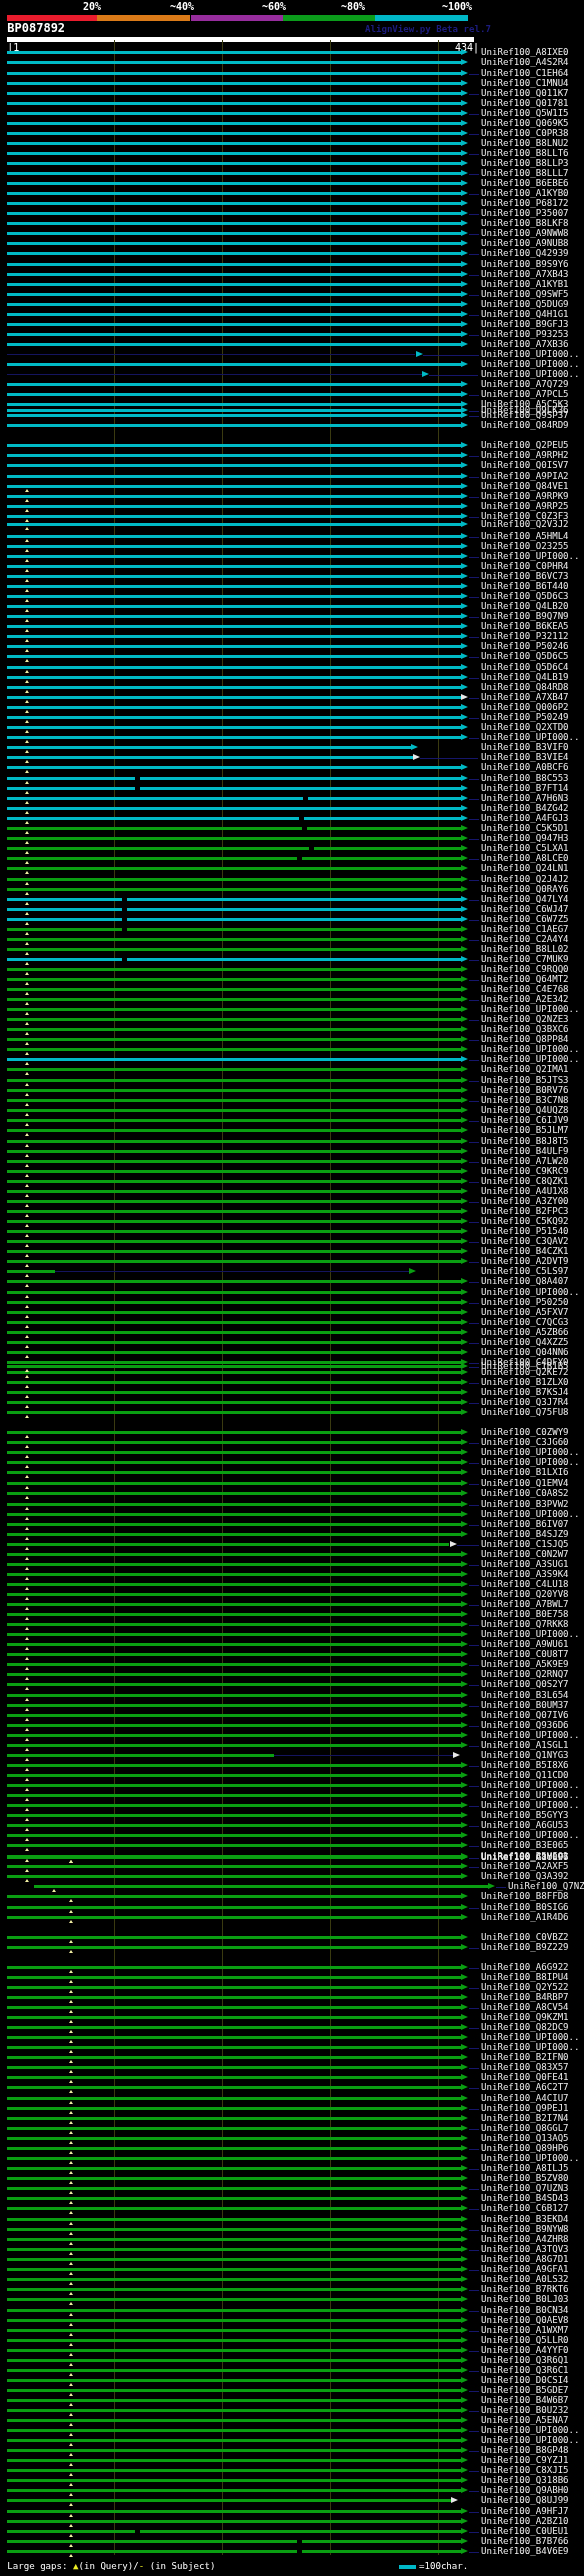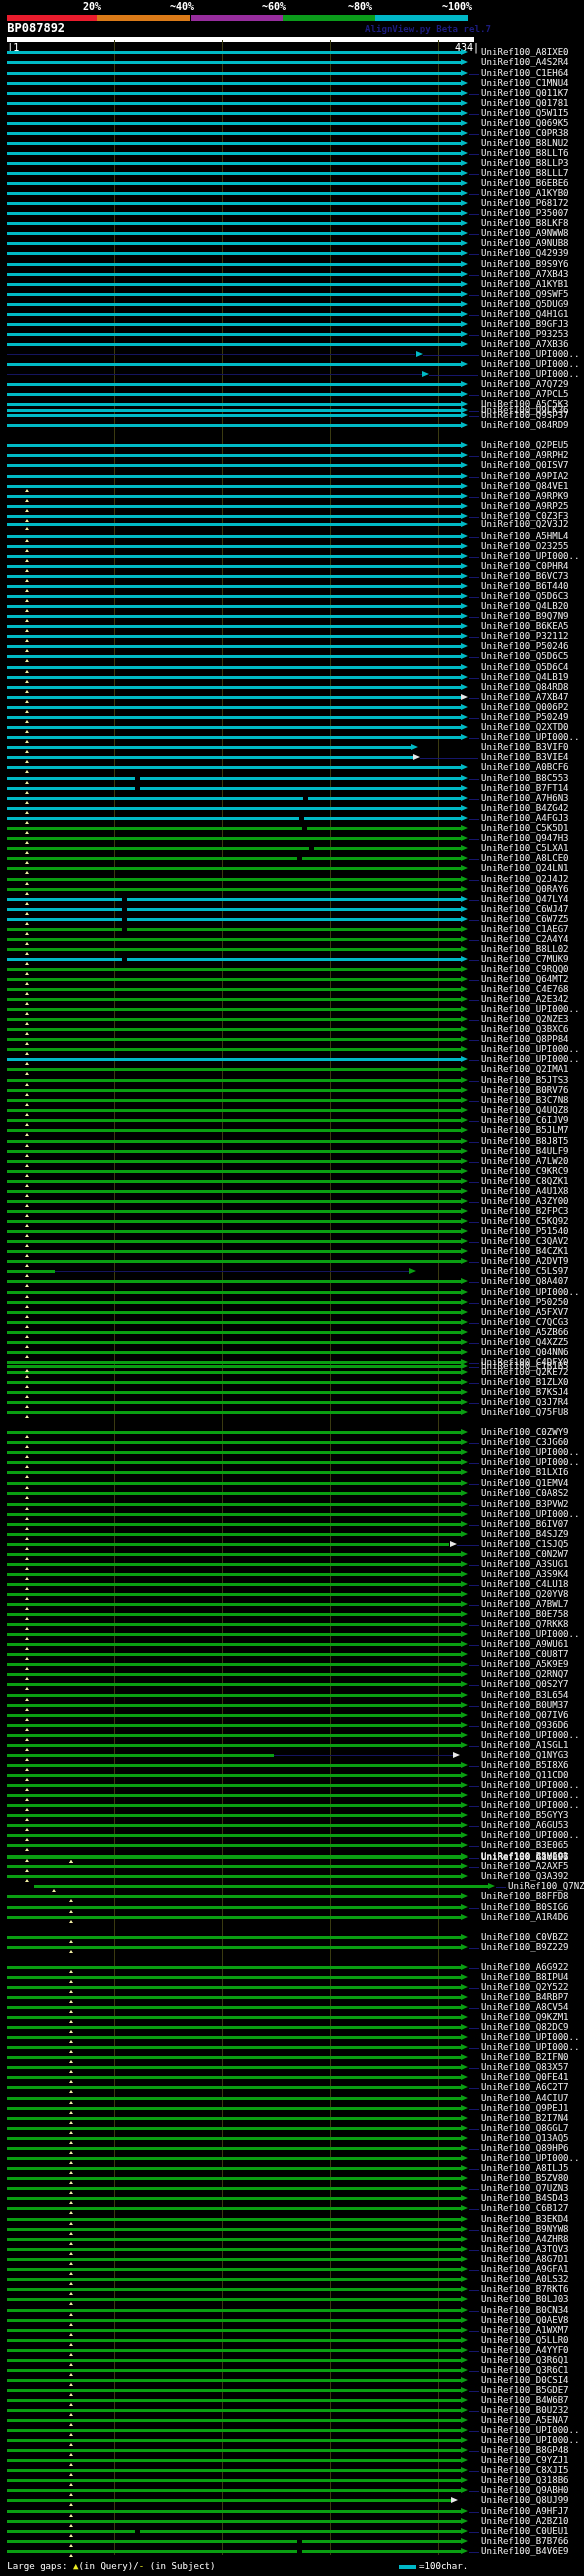--- a/index.html
+++ b/index.html
@@ -30,21 +30,21 @@
   #legend-scale{position:absolute;left:419px;top:2561px;font-size:9.1px;color:#fff;}
 </style>
 </head>
 <body>
 
 <div id="app">
 
   <span class="scale-label" style="right:484px">20%</span>
   <span class="scale-label" style="right:391px">~40%</span>
   <span class="scale-label" style="right:299px">~60%</span>
-  <span class="scale-label" style="right:213px">~80%</span>
+  <span class="scale-label" style="right:220px">~80%</span>
   <span class="scale-label" style="right:113px">~100%</span>
 
   <div id="key-bar">
       <div class="key-seg" style="left: 0px; width: 90px; background: rgb(234, 28, 45);"></div>
       <div class="key-seg" style="left: 90px; width: 93px; background: rgb(218, 122, 24);"></div>
       <div class="key-seg" style="left: 184px; width: 92px; background: rgb(151, 45, 157);"></div>
       <div class="key-seg" style="left: 276px; width: 92px; background: rgb(11, 156, 27);"></div>
       <div class="key-seg" style="left: 368px; width: 93px; background: rgb(0, 183, 199);"></div>
     </div>
 

